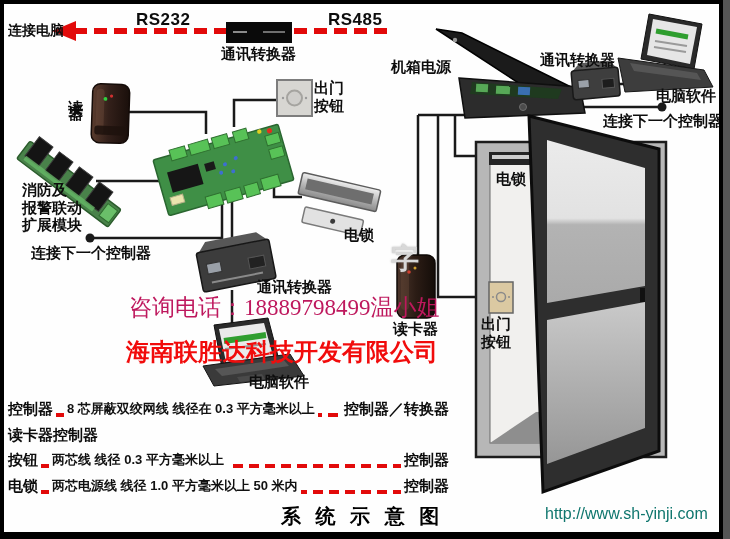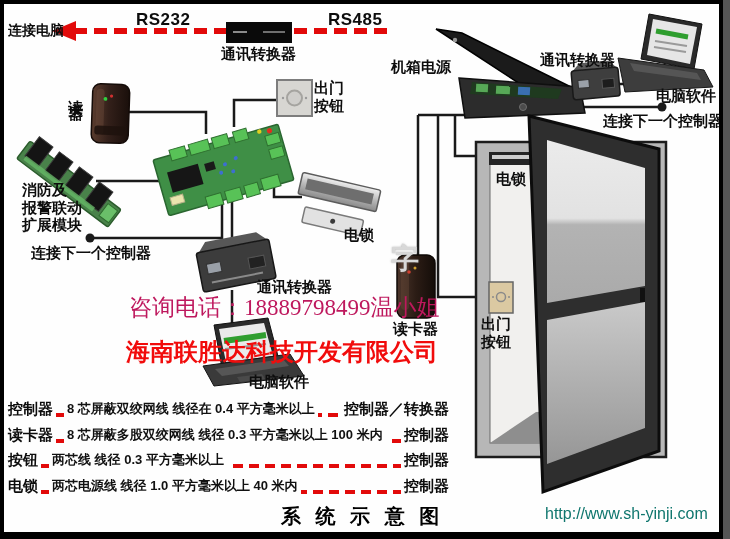--- a/index.html
+++ b/index.html
@@ -266,45 +266,41 @@
   </div>
 
   <div class="red1" style="left:129px;top:292px;">咨询电话：18889798499温小姐</div>
   <div class="red2" style="left:126px;top:336px;">海南联胜达科技开发有限公司</div>
 
   <div class="legend">
     <div class="leg-row" style="top:0;">
       <span class="leg-left">控制器</span>
       <span class="leg-mid">
         <span class="leg-dash"></span>
-        <span class="leg-spec">8 芯屏蔽双绞网线 线径在 0.4 平方毫米以上</span>
+        <span class="leg-spec">8 芯屏蔽双绞网线 线径在 0.3 平方毫米以上</span>
       </span>
       <span class="leg-right">控制器／转换器</span>
     </div>
     <div class="leg-row" style="top:26px;">
       <span class="leg-left">读卡器</span>
-      <span class="leg-mid">
-        <span class="leg-dash"></span>
-        <span class="leg-spec">8 芯屏蔽多股双绞网线 线径 0.3 平方毫米以上 100 米内</span>
-      </span>
       <span class="leg-right">控制器</span>
     </div>
     <div class="leg-row" style="top:51px;">
       <span class="leg-left">按钮</span>
       <span class="leg-mid">
         <span class="leg-dash"></span>
         <span class="leg-spec">两芯线  线径 0.3 平方毫米以上</span>
       </span>
       <span class="leg-right">控制器</span>
     </div>
     <div class="leg-row" style="top:77px;">
       <span class="leg-left">电锁</span>
       <span class="leg-mid">
         <span class="leg-dash"></span>
-        <span class="leg-spec">两芯电源线  线径 1.0 平方毫米以上  40 米内</span>
+        <span class="leg-spec">两芯电源线  线径 1.0 平方毫米以上  50 米内</span>
       </span>
       <span class="leg-right">控制器</span>
     </div>
   </div>
 
   <div class="title">系 统 示 意 图</div>
   <div class="url">http://www.sh-yinji.com</div>
 
   <div class="frame"></div>
 </div>

